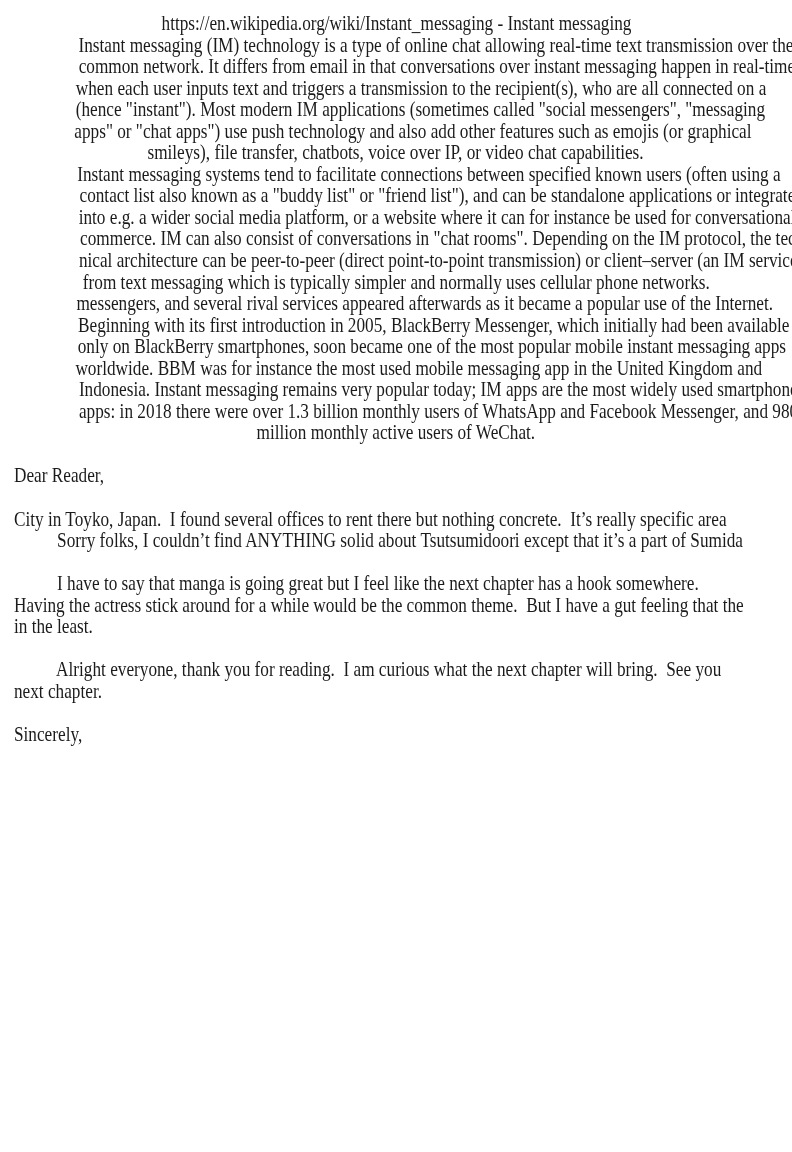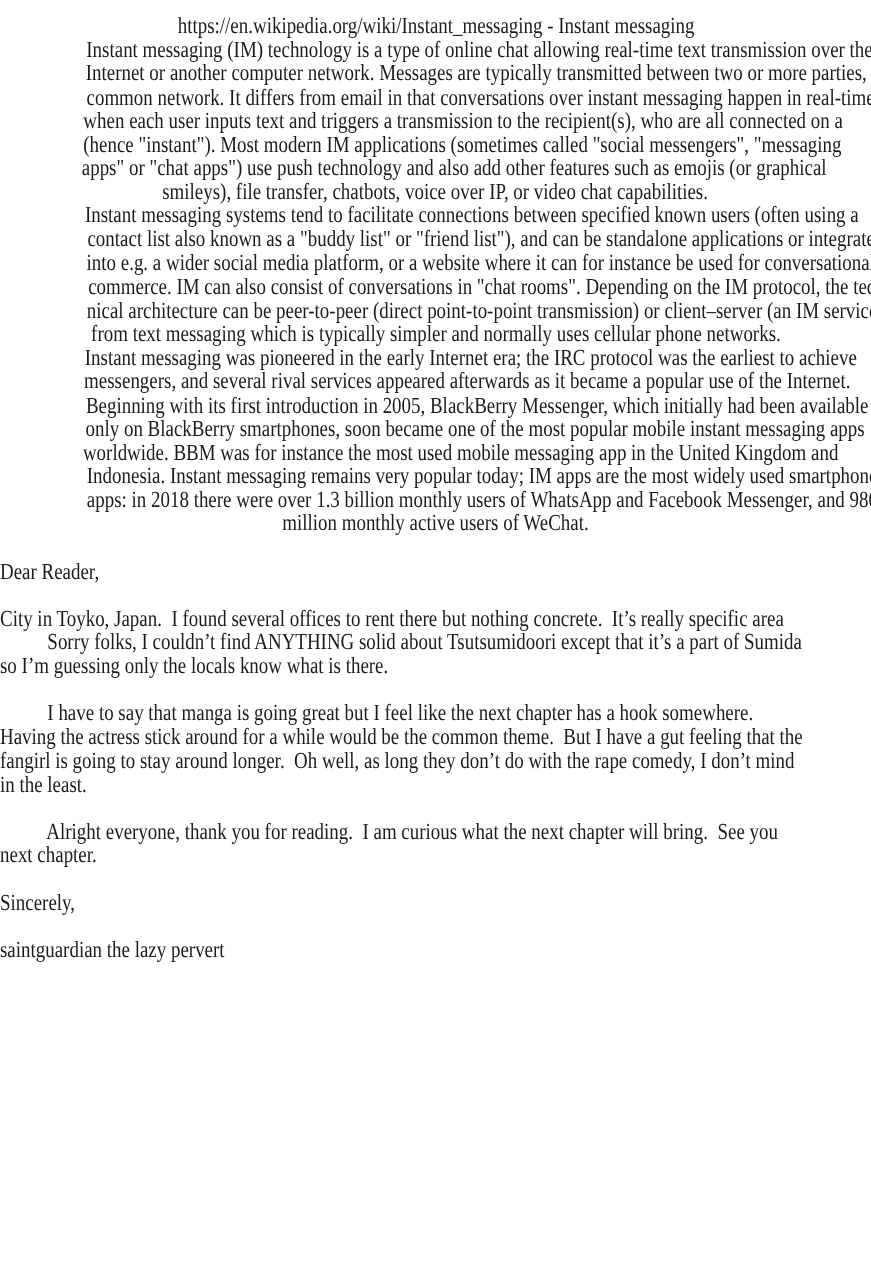--- a/index.html
+++ b/index.html
@@ -31,86 +31,82 @@
     display: inline-block;
     transform-origin: 0 50%;
   }
   .wiki .line {
     text-align: center;
   }
   .wiki .tx {
     transform-origin: 50% 50%;
   }
   .letter {
+    padding-left: 14px;
   }
   .letter .tx {
     transform-origin: 0 50%;
   }
   .gap {
     margin-top: 21.55px;
   }
 </style>
 </head>
 <body>
 
 <div class="page">
 
   <div class="wiki">
     <div>
         <div class="line"><span class="tx" style="transform: scaleX(0.82);">https://en.wikipedia.org/wiki/Instant_messaging - Instant messaging</span></div>
       </div>
     <div>
         <div class="line"><span class="tx" style="transform: scaleX(0.82);">Instant messaging (IM) technology is a type of online chat allowing real-time text transmission over the</span></div>
-        <div class="line"><span class="tx" style="transform: scaleX(0.82);">Internet or another computer network. Messages are typically transmitted between two or more parties,</span></div>
         <div class="line"><span class="tx" style="transform: scaleX(0.82);">common network. It differs from email in that conversations over instant messaging happen in real-time</span></div>
         <div class="line"><span class="tx" style="transform: scaleX(0.82);">when each user inputs text and triggers a transmission to the recipient(s), who are all connected on a</span></div>
         <div class="line"><span class="tx" style="transform: scaleX(0.82);">(hence "instant"). Most modern IM applications (sometimes called "social messengers", "messaging</span></div>
         <div class="line"><span class="tx" style="transform: scaleX(0.82);">apps" or "chat apps") use push technology and also add other features such as emojis (or graphical</span></div>
         <div class="line"><span class="tx" style="transform: scaleX(0.82);">smileys), file transfer, chatbots, voice over IP, or video chat capabilities.</span></div>
       </div>
     <div>
         <div class="line"><span class="tx" style="transform: scaleX(0.82);">Instant messaging systems tend to facilitate connections between specified known users (often using a</span></div>
         <div class="line"><span class="tx" style="transform: scaleX(0.82);">contact list also known as a "buddy list" or "friend list"), and can be standalone applications or integrated</span></div>
         <div class="line"><span class="tx" style="transform: scaleX(0.82);">into e.g. a wider social media platform, or a website where it can for instance be used for conversational</span></div>
         <div class="line"><span class="tx" style="transform: scaleX(0.82);">commerce. IM can also consist of conversations in "chat rooms". Depending on the IM protocol, the tech-</span></div>
         <div class="line"><span class="tx" style="transform: scaleX(0.82);">nical architecture can be peer-to-peer (direct point-to-point transmission) or client–server (an IM service</span></div>
         <div class="line"><span class="tx" style="transform: scaleX(0.82);">from text messaging which is typically simpler and normally uses cellular phone networks.</span></div>
       </div>
     <div>
-        <div class="line"><span class="tx" style="transform: scaleX(0.82);">Instant messaging was pioneered in the early Internet era; the IRC protocol was the earliest to achieve</span></div>
         <div class="line"><span class="tx" style="transform: scaleX(0.82);">messengers, and several rival services appeared afterwards as it became a popular use of the Internet.</span></div>
         <div class="line"><span class="tx" style="transform: scaleX(0.82);">Beginning with its first introduction in 2005, BlackBerry Messenger, which initially had been available</span></div>
         <div class="line"><span class="tx" style="transform: scaleX(0.82);">only on BlackBerry smartphones, soon became one of the most popular mobile instant messaging apps</span></div>
         <div class="line"><span class="tx" style="transform: scaleX(0.82);">worldwide. BBM was for instance the most used mobile messaging app in the United Kingdom and</span></div>
         <div class="line"><span class="tx" style="transform: scaleX(0.82);">Indonesia. Instant messaging remains very popular today; IM apps are the most widely used smartphone</span></div>
         <div class="line"><span class="tx" style="transform: scaleX(0.82);">apps: in 2018 there were over 1.3 billion monthly users of WhatsApp and Facebook Messenger, and 980</span></div>
         <div class="line"><span class="tx" style="transform: scaleX(0.82);">million monthly active users of WeChat.</span></div>
       </div>
   </div>
 
   <div class="letter">
     <div class="gap">
         <div class="line"><span class="tx" style="transform: scaleX(0.82);">Dear Reader,</span></div>
       </div>
     <div class="gap">
         <div class="line"><span class="tx" style="transform: scaleX(0.82);">City in Toyko, Japan.  I found several offices to rent there but nothing concrete.  It’s really specific area</span></div>
         <div class="line"><span class="tx" style="transform: scaleX(0.82);">          Sorry folks, I couldn’t find ANYTHING solid about Tsutsumidoori except that it’s a part of Sumida</span></div>
-        <div class="line"><span class="tx" style="transform: scaleX(0.82);">so I’m guessing only the locals know what is there.</span></div>
       </div>
     <div class="gap">
         <div class="line"><span class="tx" style="transform: scaleX(0.82);">          I have to say that manga is going great but I feel like the next chapter has a hook somewhere.</span></div>
         <div class="line"><span class="tx" style="transform: scaleX(0.82);">Having the actress stick around for a while would be the common theme.  But I have a gut feeling that the</span></div>
-        <div class="line"><span class="tx" style="transform: scaleX(0.82);">fangirl is going to stay around longer.  Oh well, as long they don’t do with the rape comedy, I don’t mind</span></div>
         <div class="line"><span class="tx" style="transform: scaleX(0.82);">in the least.</span></div>
       </div>
     <div class="gap">
         <div class="line"><span class="tx" style="transform: scaleX(0.82);">          Alright everyone, thank you for reading.  I am curious what the next chapter will bring.  See you</span></div>
         <div class="line"><span class="tx" style="transform: scaleX(0.82);">next chapter.</span></div>
       </div>
     <div class="gap">
         <div class="line"><span class="tx" style="transform: scaleX(0.82);">Sincerely,</span></div>
       </div>
     <div class="gap">
-        <div class="line"><span class="tx" style="transform: scaleX(0.82);">saintguardian the lazy pervert</span></div>
       </div>
   </div>
 
 </div>
 
 </body></html>

